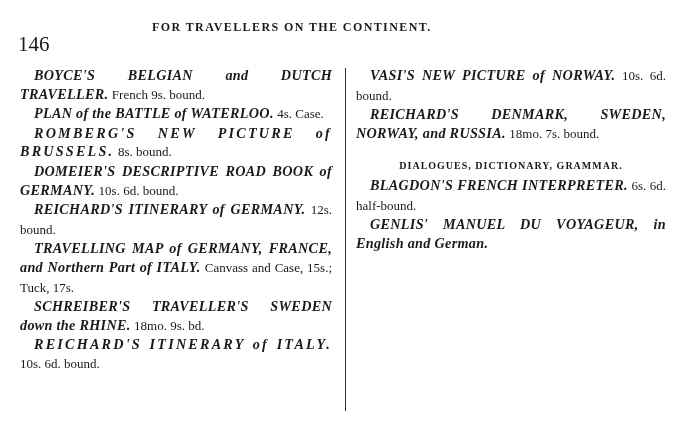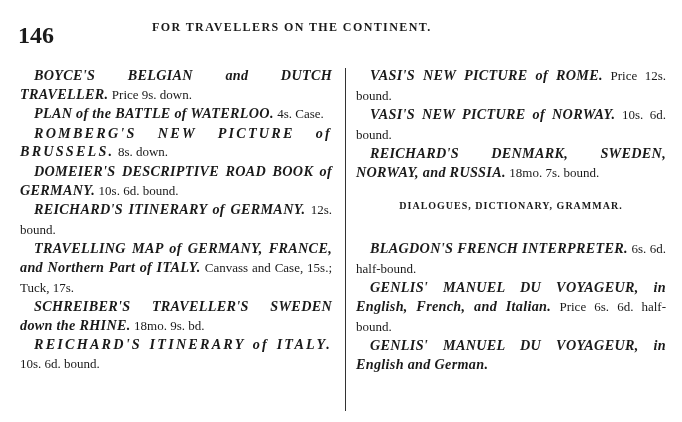--- a/index.html
+++ b/index.html
@@ -2,65 +2,63 @@
 <html><head>
 <meta charset="utf-8">
 <style>
   html, body { margin: 0; padding: 0; }
   body {
     width: 682px; height: 422px; background: #ffffff; overflow: hidden;
     font-family: "Liberation Serif", "DejaVu Serif", serif; color: #1a1a1a;
     position: relative;
   }
   .page-number {
-    position: absolute; left: 18px; top: 22px; font-size: 24px; font-weight: bold;
+    position: absolute; left: 18px; top: 32px; font-size: 21px; font-weight: normal;
   }
   .running-head {
     position: absolute; left: 152px; top: 20px; font-size: 12px; font-weight: bold;
     letter-spacing: 1.4px;
     text-align: right;
   }
   .col {
     position: absolute; top: 66px; font-size: 14.2px; line-height: 18.6px;
   }
   .col.left { left: 20px; width: 312px; }
   .col.right { left: 356px; width: 310px; }
   .divider {
     position: absolute; left: 345px; top: 68px; width: 1px; height: 343px; background: #333;
   }
   .entry { text-align: justify; text-indent: 14px; margin: 0; }
   .entry .title { font-weight: bold; letter-spacing: 0.3px; font-style: italic; }
   .entry .spaced { letter-spacing: 2.2px; }
   .entry .detail { font-size: 13px; }
   .section-head {
     text-align: center; font-size: 10px; font-weight: bold; letter-spacing: 1px;
-    margin: 14px 0 24px 0;
+    margin: 14px 0 0 0;
   }
 </style>
 </head>
 <body>
 
 <div class="page-number">146</div>
 <div class="running-head">FOR TRAVELLERS ON THE CONTINENT.</div>
 
 <div class="col left">
-  <p class="entry"><span class="title">BOYCE'S BELGIAN and DUTCH TRAVELLER.</span> <span class="detail">Price 9s. down.</span></p>
+  <p class="entry"><span class="title">BOYCE'S BELGIAN and DUTCH TRAVELLER.</span> <span class="detail">French 9s. bound.</span></p>
   <p class="entry"><span class="title">PLAN of the BATTLE of WATERLOO.</span> <span class="detail">4s. Case.</span></p>
-  <p class="entry"><span class="title spaced">ROMBERG'S NEW PICTURE of BRUSSELS.</span> <span class="detail">8s. down.</span></p>
+  <p class="entry"><span class="title spaced">ROMBERG'S NEW PICTURE of BRUSSELS.</span> <span class="detail">8s. bound.</span></p>
   <p class="entry"><span class="title">DOMEIER'S DESCRIPTIVE ROAD BOOK of GERMANY.</span> <span class="detail">10s. 6d. bound.</span></p>
   <p class="entry"><span class="title">REICHARD'S ITINERARY of GERMANY.</span> <span class="detail">12s. bound.</span></p>
   <p class="entry"><span class="title">TRAVELLING MAP of GERMANY, FRANCE, and Northern Part of ITALY.</span> <span class="detail">Canvass and Case, 15s.; Tuck, 17s.</span></p>
   <p class="entry"><span class="title">SCHREIBER'S TRAVELLER'S SWEDEN down the RHINE.</span> <span class="detail">18mo. 9s. bd.</span></p>
   <p class="entry"><span class="title spaced">REICHARD'S ITINERARY of ITALY.</span> <span class="detail">10s. 6d. bound.</span></p>
 
 </div>
 
 <div class="divider"></div>
 
 <div class="col right">
-  <p class="entry"><span class="title">VASI'S NEW PICTURE of ROME.</span> <span class="detail">Price 12s. bound.</span></p>
   <p class="entry"><span class="title">VASI'S NEW PICTURE of NORWAY.</span> <span class="detail">10s. 6d. bound.</span></p>
   <p class="entry"><span class="title">REICHARD'S DENMARK, SWEDEN, NORWAY, and RUSSIA.</span> <span class="detail">18mo. 7s. bound.</span></p>
   <div class="section-head">DIALOGUES, DICTIONARY, GRAMMAR.</div>
   <p class="entry"><span class="title">BLAGDON'S FRENCH INTERPRETER.</span> <span class="detail">6s. 6d. half-bound.</span></p>
-  <p class="entry"><span class="title">GENLIS' MANUEL DU VOYAGEUR, in English, French, and Italian.</span> <span class="detail">Price 6s. 6d. half-bound.</span></p>
   <p class="entry"><span class="title">GENLIS' MANUEL DU VOYAGEUR, in English and German.</span> </p>
 </div>
 
 </body></html>

